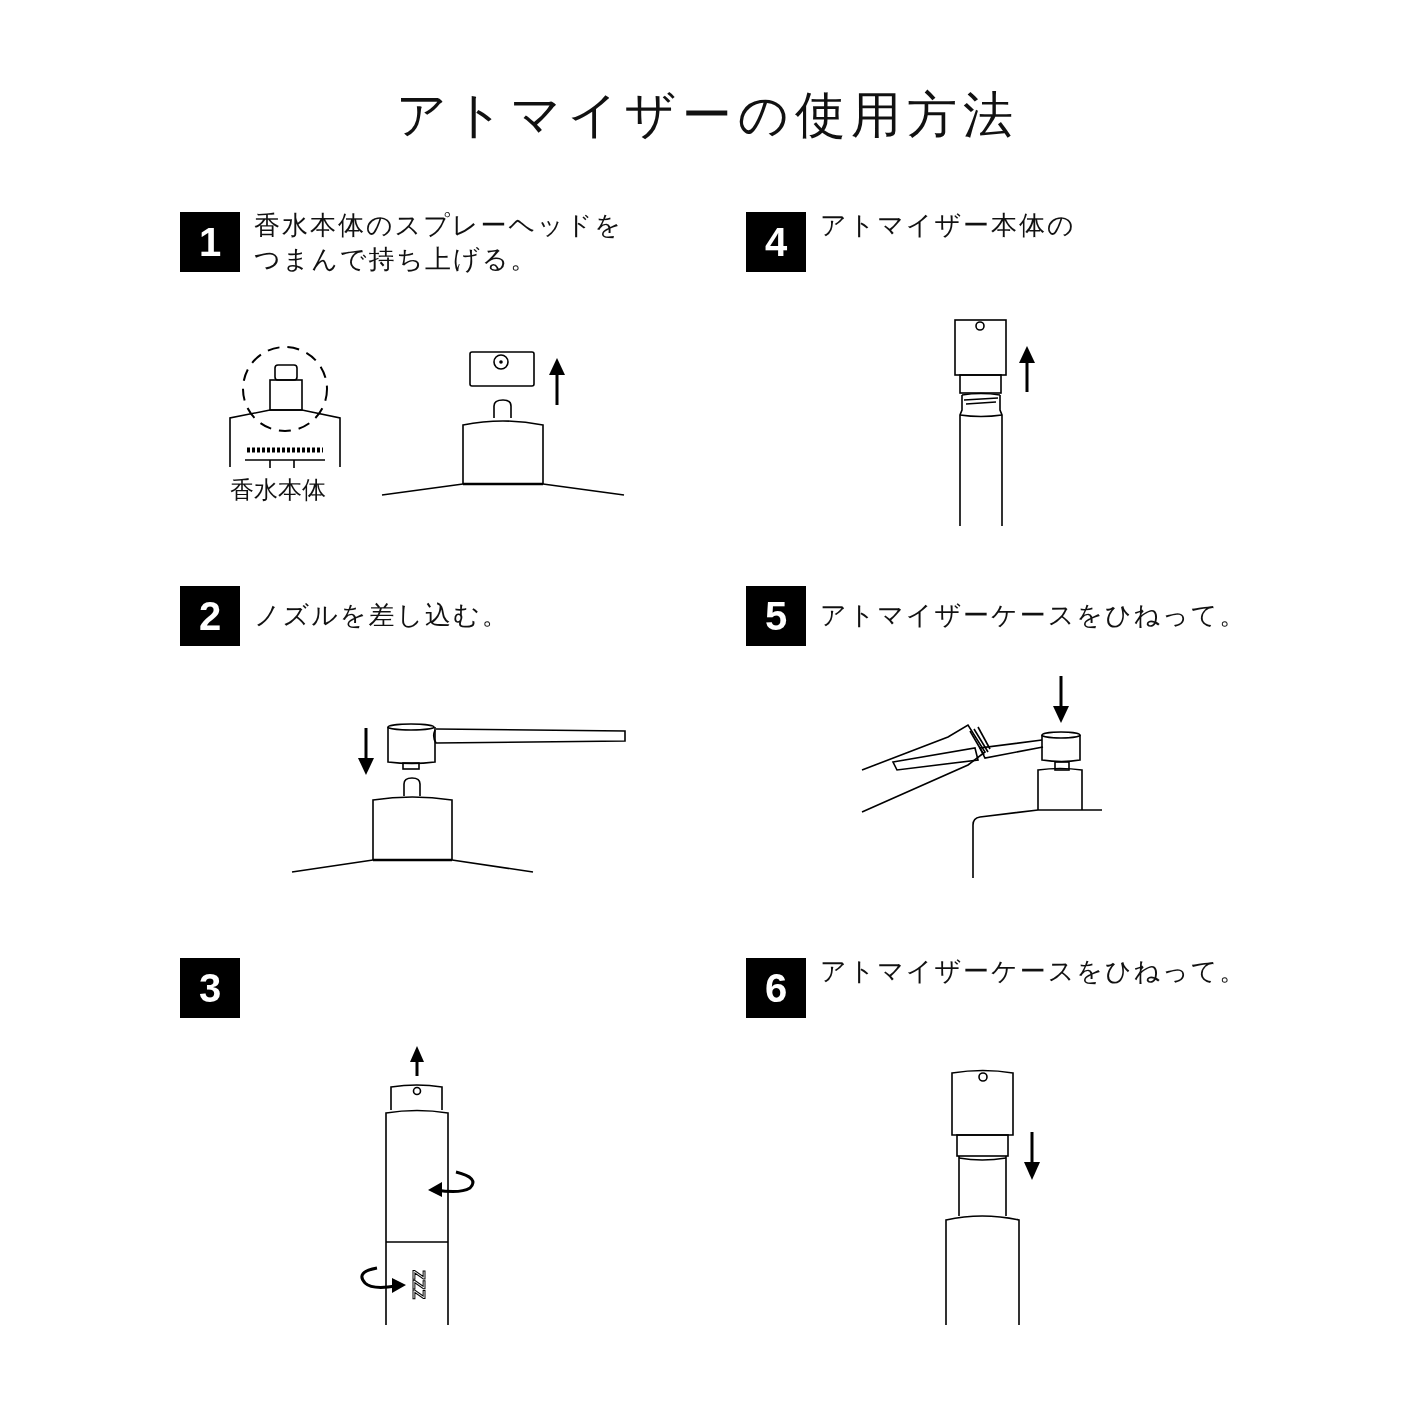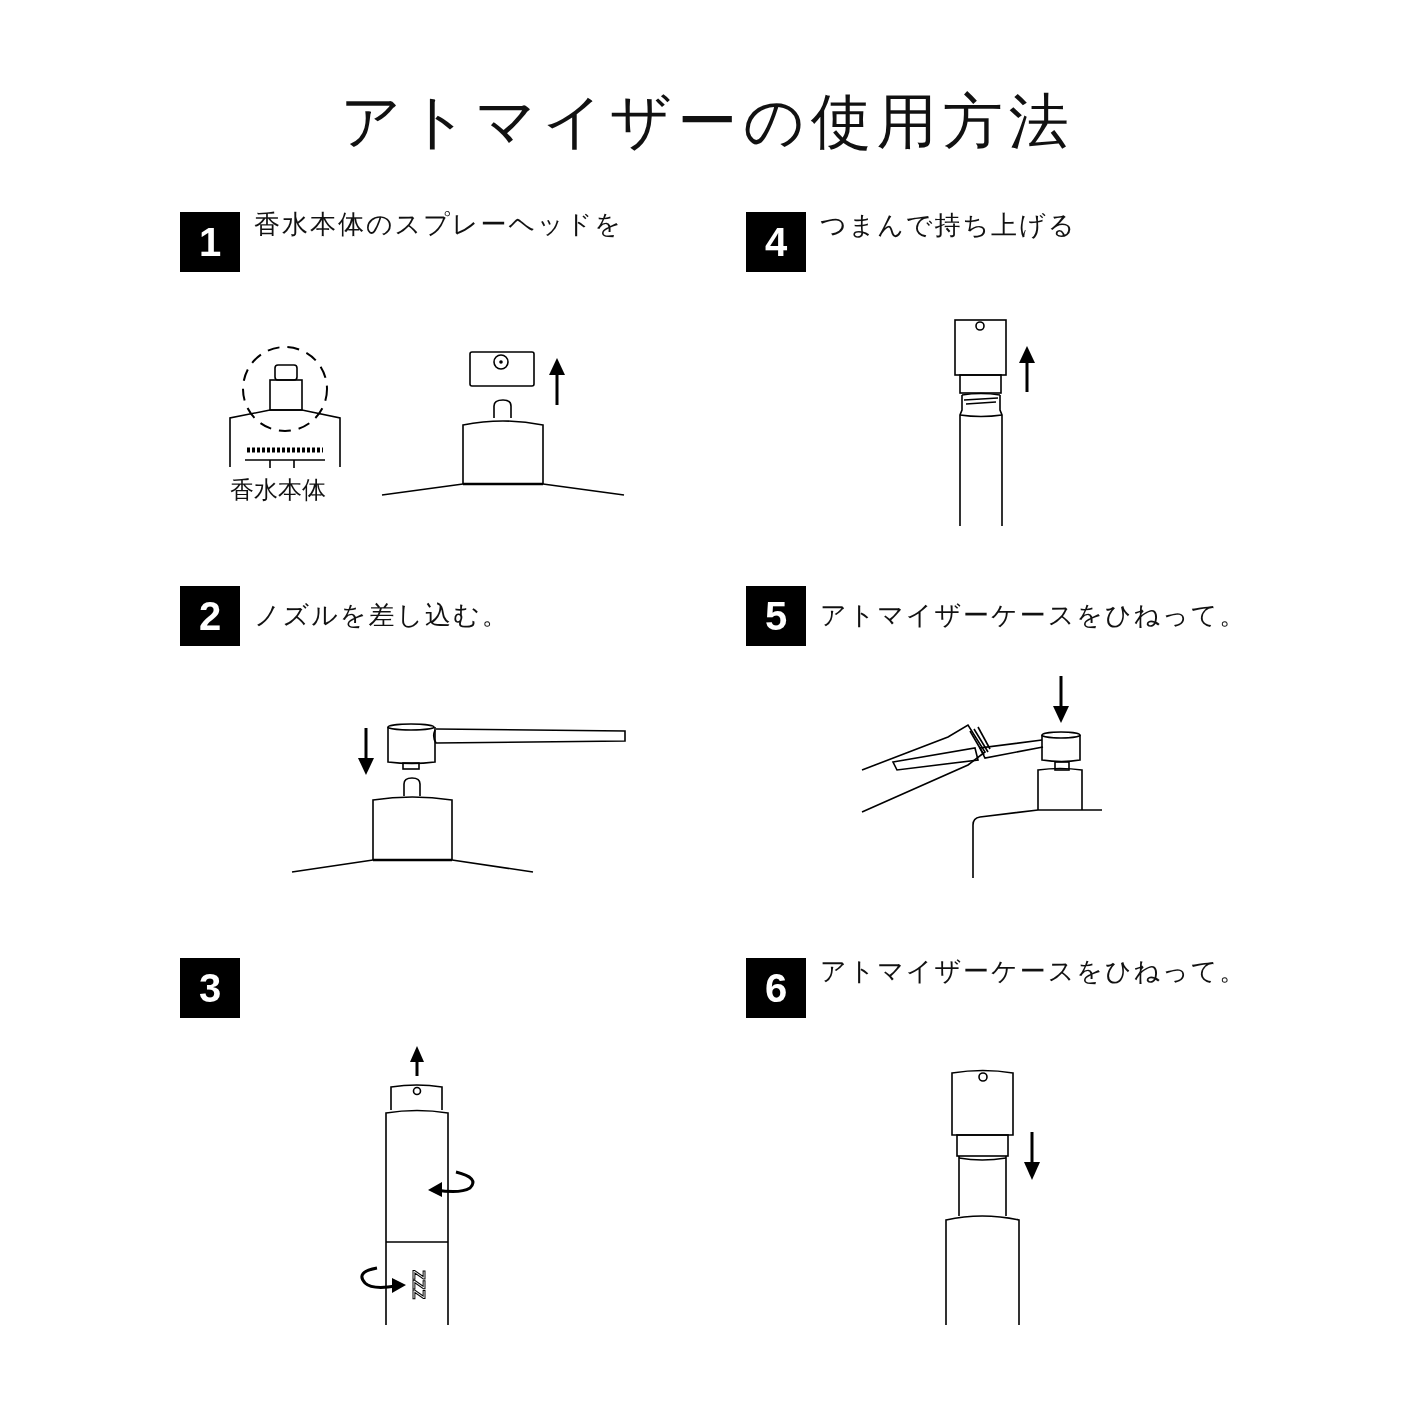--- a/index.html
+++ b/index.html
@@ -2,43 +2,44 @@
 <html><head>
   <meta charset="utf-8">
   <style>
     html, body { margin: 0; padding: 0; background: #ffffff; }
     body {
       width: 1415px; height: 1415px; position: relative; overflow: hidden;
       font-family: "DejaVu Sans", "Liberation Sans", sans-serif; color: #111;
     }
     .title {
       position: absolute; left: 0; top: 82px; width: 1415px; text-align: center;
-      font-size: 60px; letter-spacing: 6px; font-weight: 400; color: #111;
+      font-size: 50px; letter-spacing: 6px; font-weight: 400; color: #111;
     }
     .badge {
       position: absolute; width: 60px; height: 60px; background: #000; color: #fff;
       font-family: "Liberation Sans", sans-serif; font-weight: 700; font-size: 40px;
       display: flex; align-items: center; justify-content: center;
     }
     .caption {
       position: absolute; font-size: 26px; line-height: 34px; letter-spacing: 2px;
       white-space: nowrap; color: #111;
     }
     .caption span { display: block; }
     svg.illus { position: absolute; left: 0; top: 0; overflow: visible; }
     .lbl { position: absolute; font-size: 24px; color: #111; }
   </style>
 </head>
 <body>
 
 <div class="title">アトマイザーの使用方法</div>
 
 <div class="badge" style="left:180px;top:212px;">1</div>
-<div class="caption" style="left:254px;top:208px;font-family:Liberation Serif, serif;">
+<div class="caption" style="left:254px;top:208px;">
   <span>香水本体のスプレーヘッドを</span>
+  <span>つまんで持ち上げる。</span>
 </div>
 <svg class="illus" width="1415" height="1415" style="pointer-events:none">
   <g fill="none" stroke="#000" stroke-width="1.6">
 
     <g>
       <path d="M230 467 V418 L270 410 H302 L340 418 V467"></path>
       <rect x="270" y="380" width="32" height="30"></rect>
       <rect x="275" y="365" width="22" height="15" rx="3"></rect>
       <circle cx="285" cy="389" r="42" stroke-dasharray="12 8" stroke-width="2"></circle>
       <line x1="245" y1="460" x2="325" y2="460"></line>
@@ -60,21 +61,21 @@
   </g>
   <g>
     <line x1="557" y1="405" x2="557" y2="372" stroke="#000" stroke-width="3"></line>
     <polygon points="549,375 557,358 565,375" fill="#000"></polygon>
   </g>
 </svg>
 <div class="lbl" style="left:230px;top:474px;">香水本体</div>
 
 <div class="badge" style="left:746px;top:212px;">4</div>
 <div class="caption" style="left:820px;top:208px;">
-  <span>つまんで持ち上げる</span>
+  <span>アトマイザー本体の</span>
 </div>
 <svg class="illus" width="1415" height="1415" style="pointer-events:none">
   <g fill="none" stroke="#000" stroke-width="1.6">
     <rect x="955" y="320" width="51" height="55"></rect>
     <circle cx="980" cy="326" r="4"></circle>
     <rect x="960" y="375" width="41" height="18"></rect>
     <path d="M962 395 Q981 392 1000 395"></path>
     <path d="M964 400 L998 398 M966 404 L996 402"></path>
     <path d="M962 395 V410 L960 415 V526 M1000 395 V410 L1002 415 V526"></path>
     <path d="M960 415 Q981 418 1002 415"></path>

